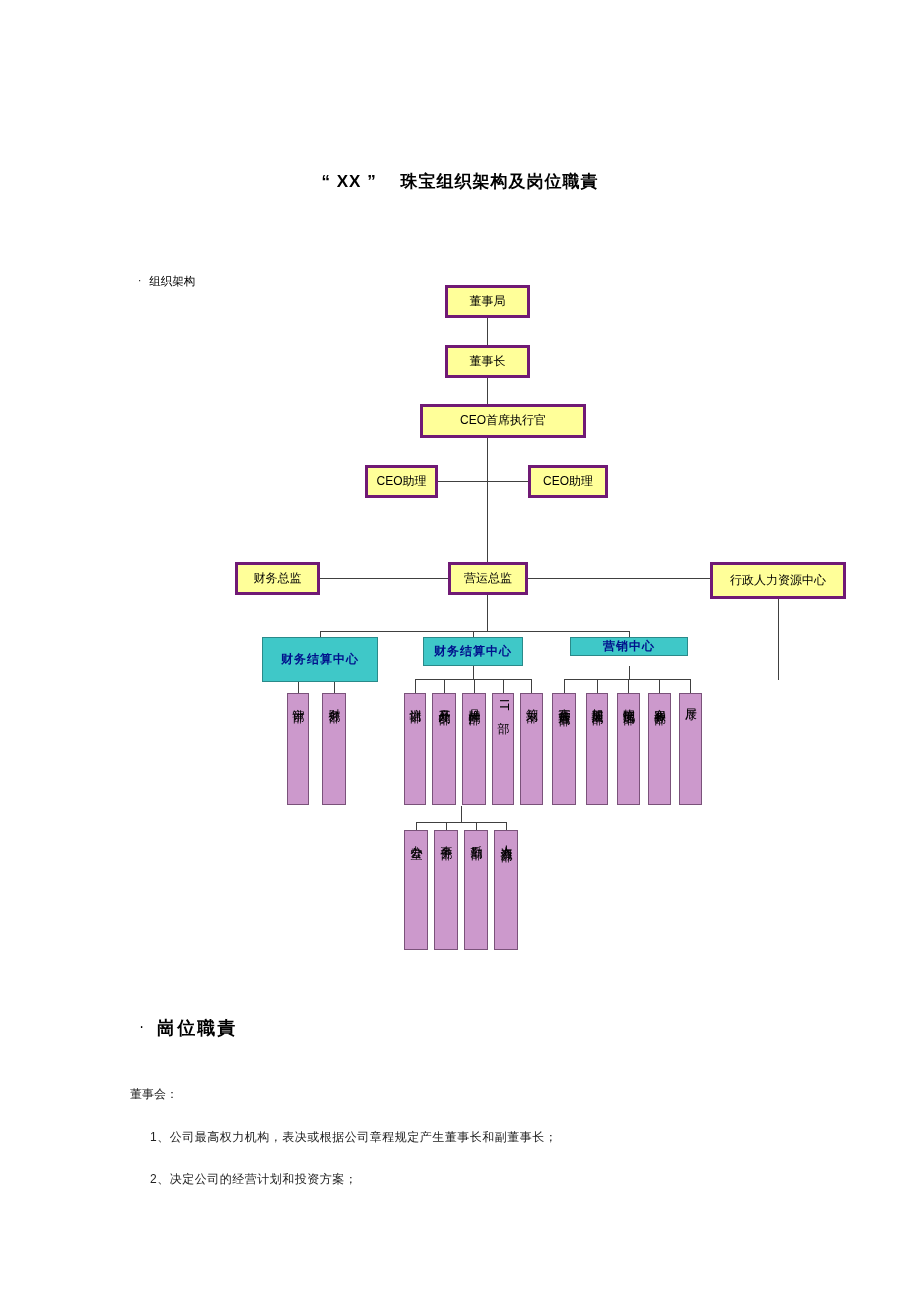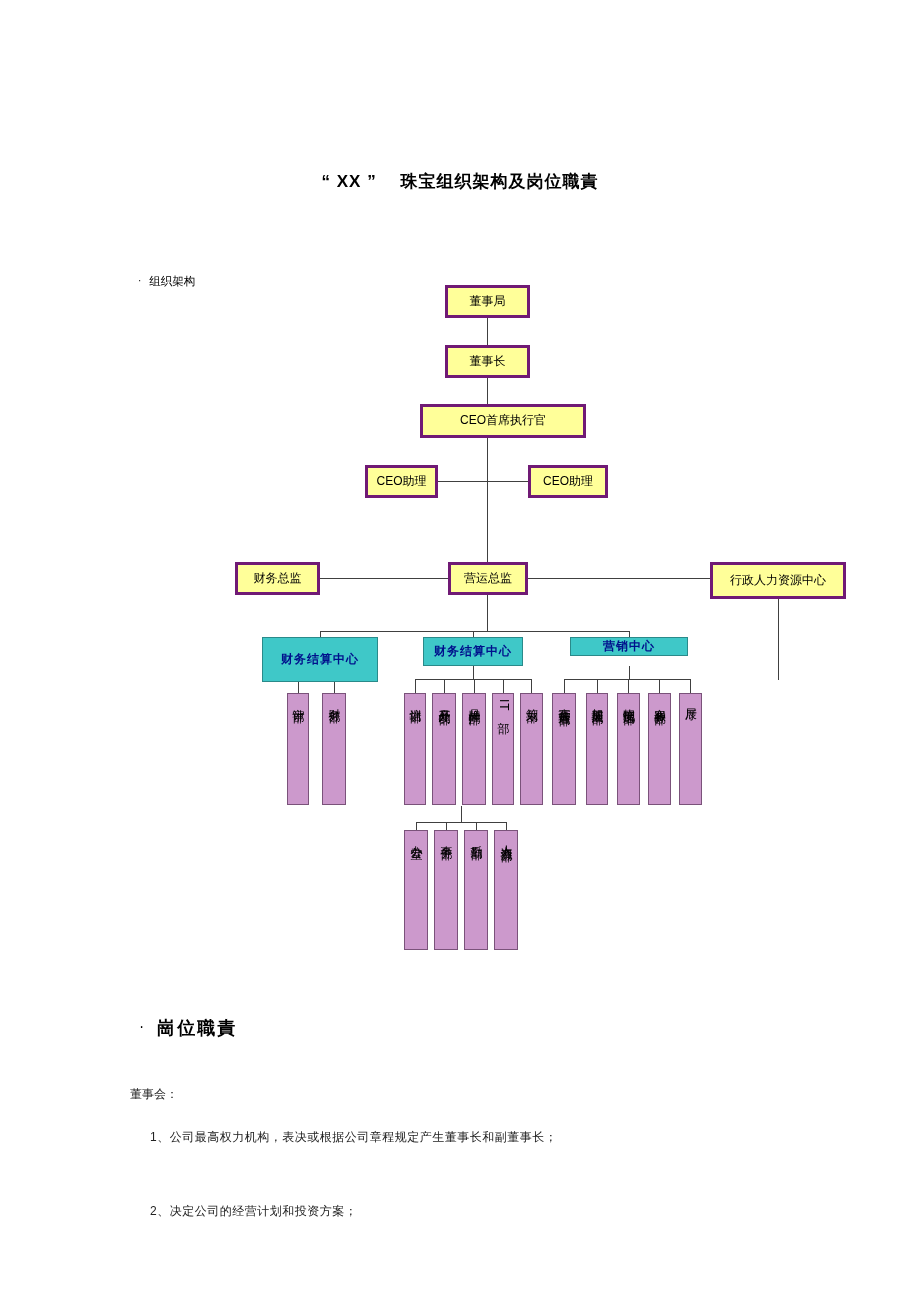--- a/index.html
+++ b/index.html
@@ -39,21 +39,21 @@
     padding-top:5px;font-size:12px;letter-spacing:1px;
   }
   .line{position:absolute;background:var(--line);}
   .sec-duty{
     position:absolute;top:1016px;left:138px;font-size:18px;font-weight:bold;
     font-family:Liberation Mono, monospace;letter-spacing:2px;
   }
   .sec-duty .bullet{margin-right:10px;font-size:12px;vertical-align:3px;font-weight:normal;}
   .body-heading{position:absolute;top:1086px;left:130px;font-size:12px;color:#222;}
   .body-line1{position:absolute;top:1129px;left:150px;font-size:12px;color:#222;letter-spacing:0.5px;}
-  .body-line2{position:absolute;top:1171px;left:150px;font-size:12px;color:#222;letter-spacing:0.5px;margin-top:32px;}
+  .body-line2{position:absolute;top:1171px;left:150px;font-size:12px;color:#222;letter-spacing:0.5px;}
 </style>
 </head>
 <body>
 
 <div class="title">“ XX ”　 珠宝组织架构及岗位職責</div>
 
 <div class="sec-org">
   <span class="bullet">·</span><span>组织架构</span>
 </div>
 

